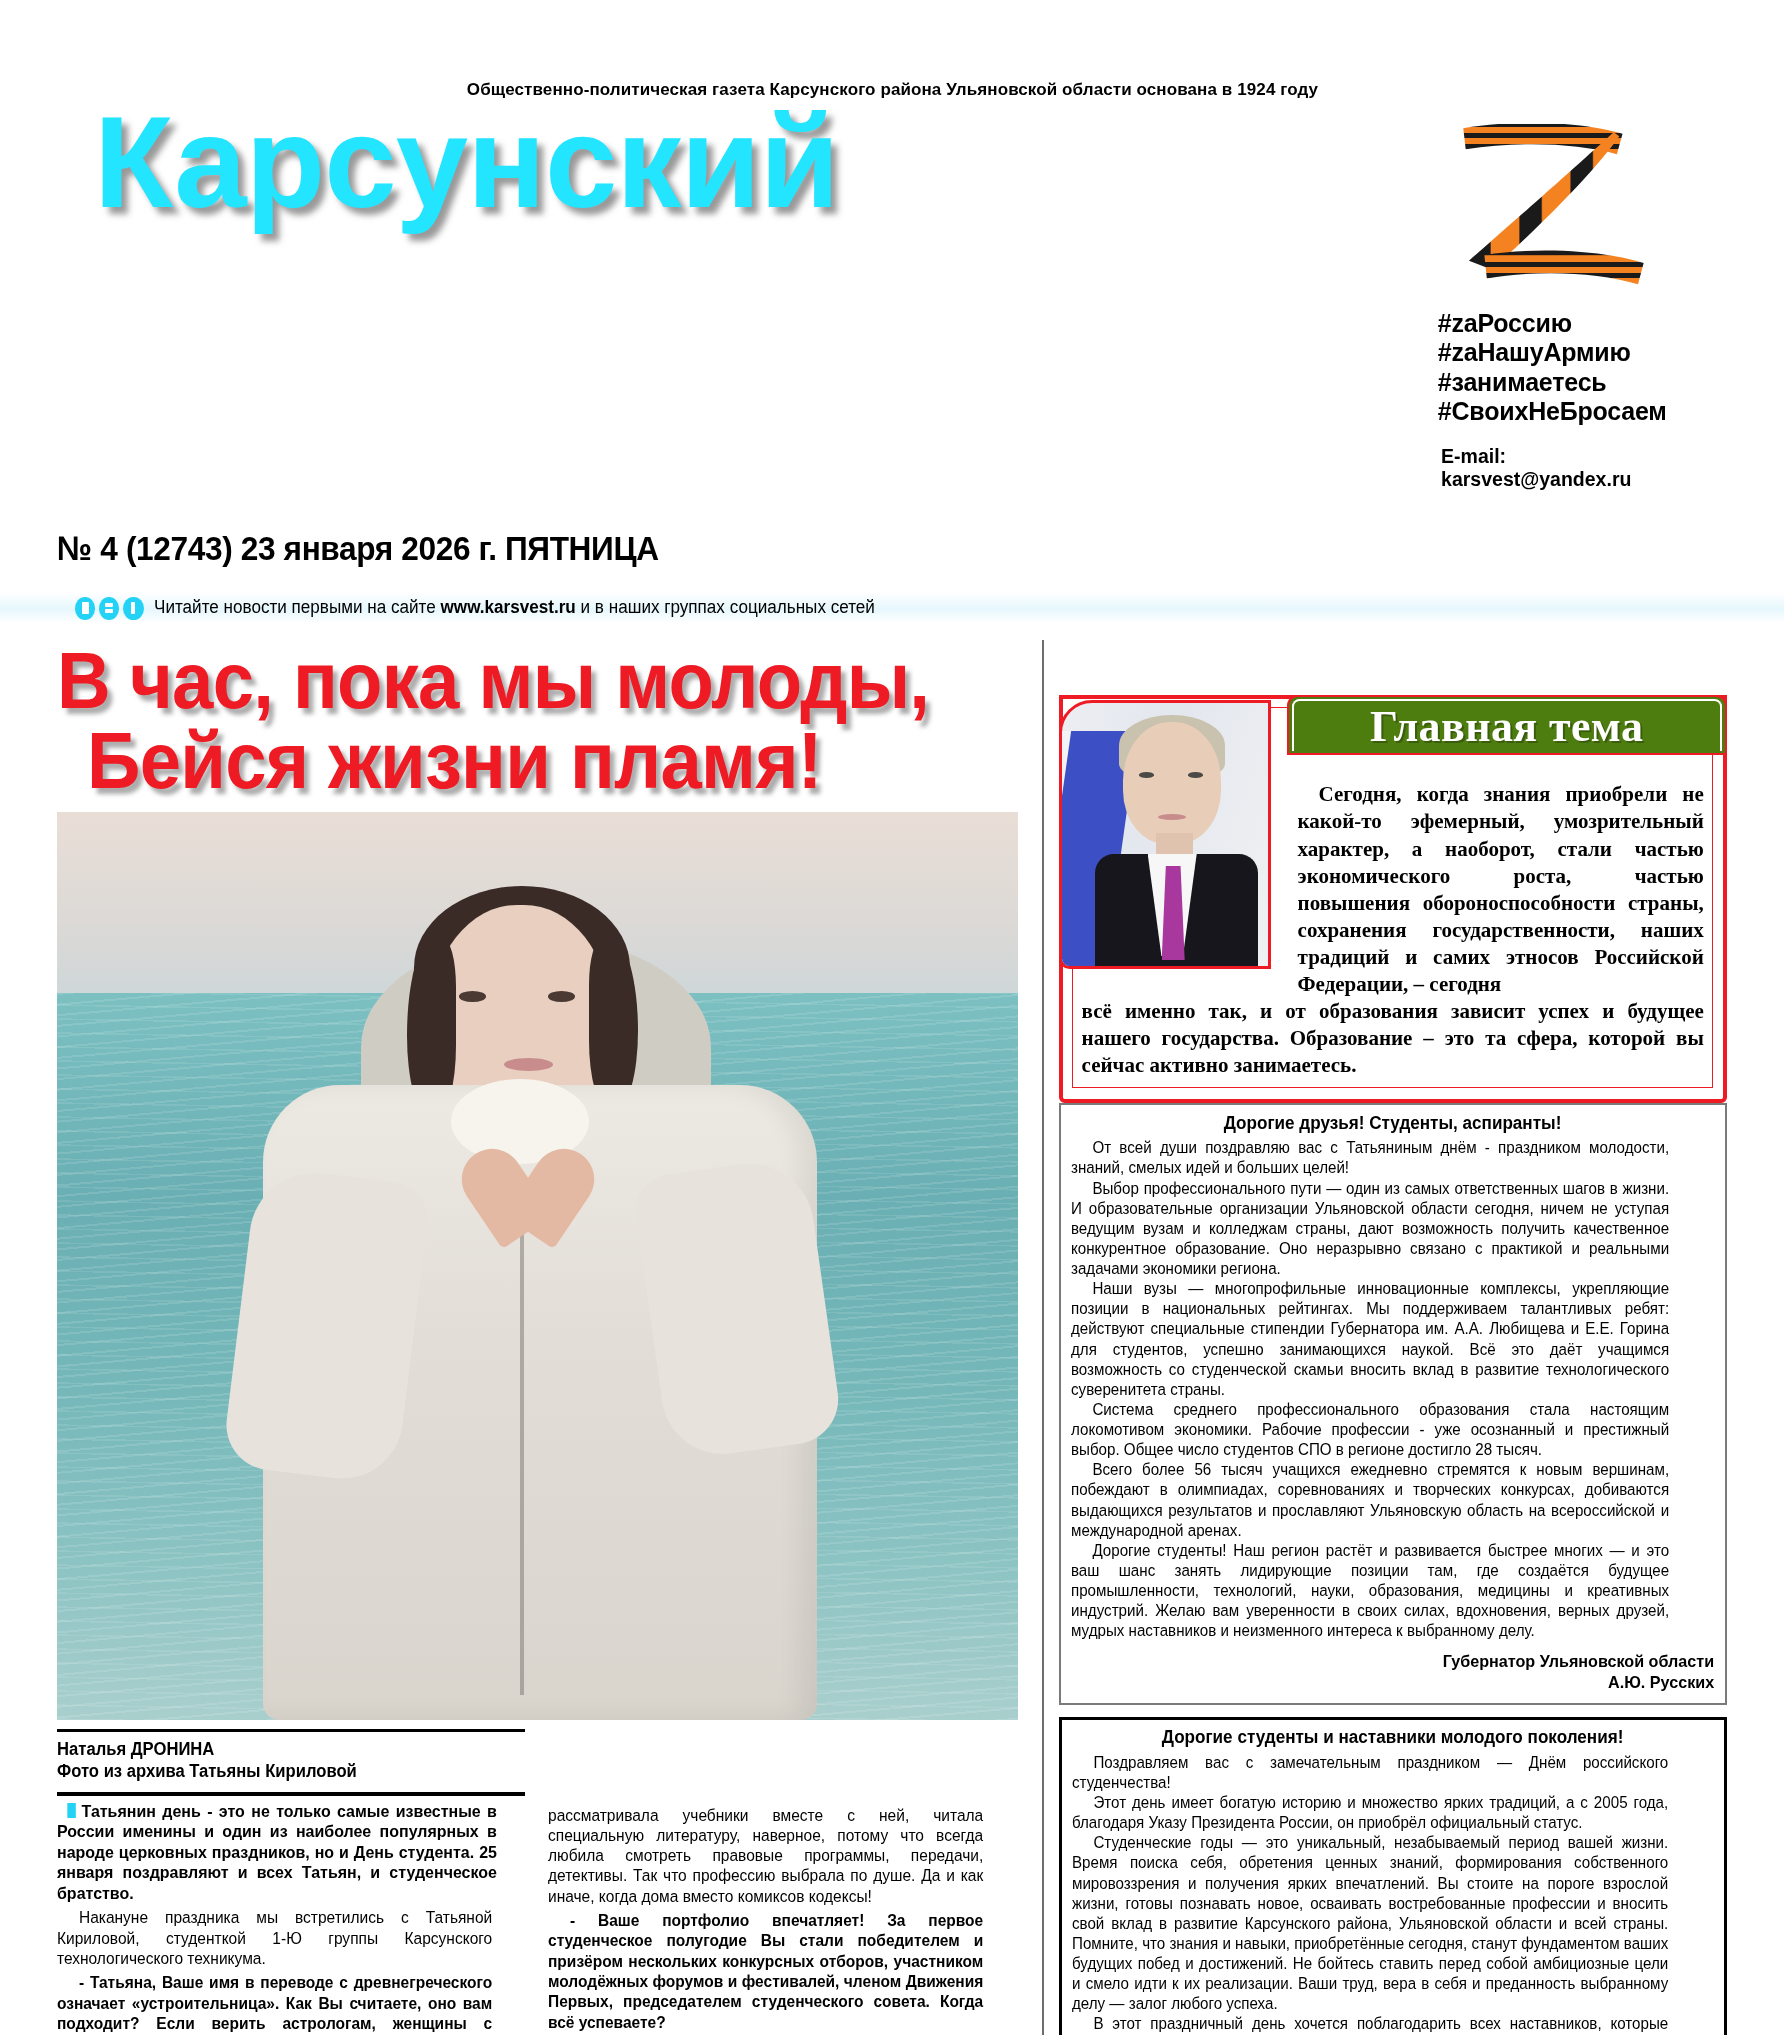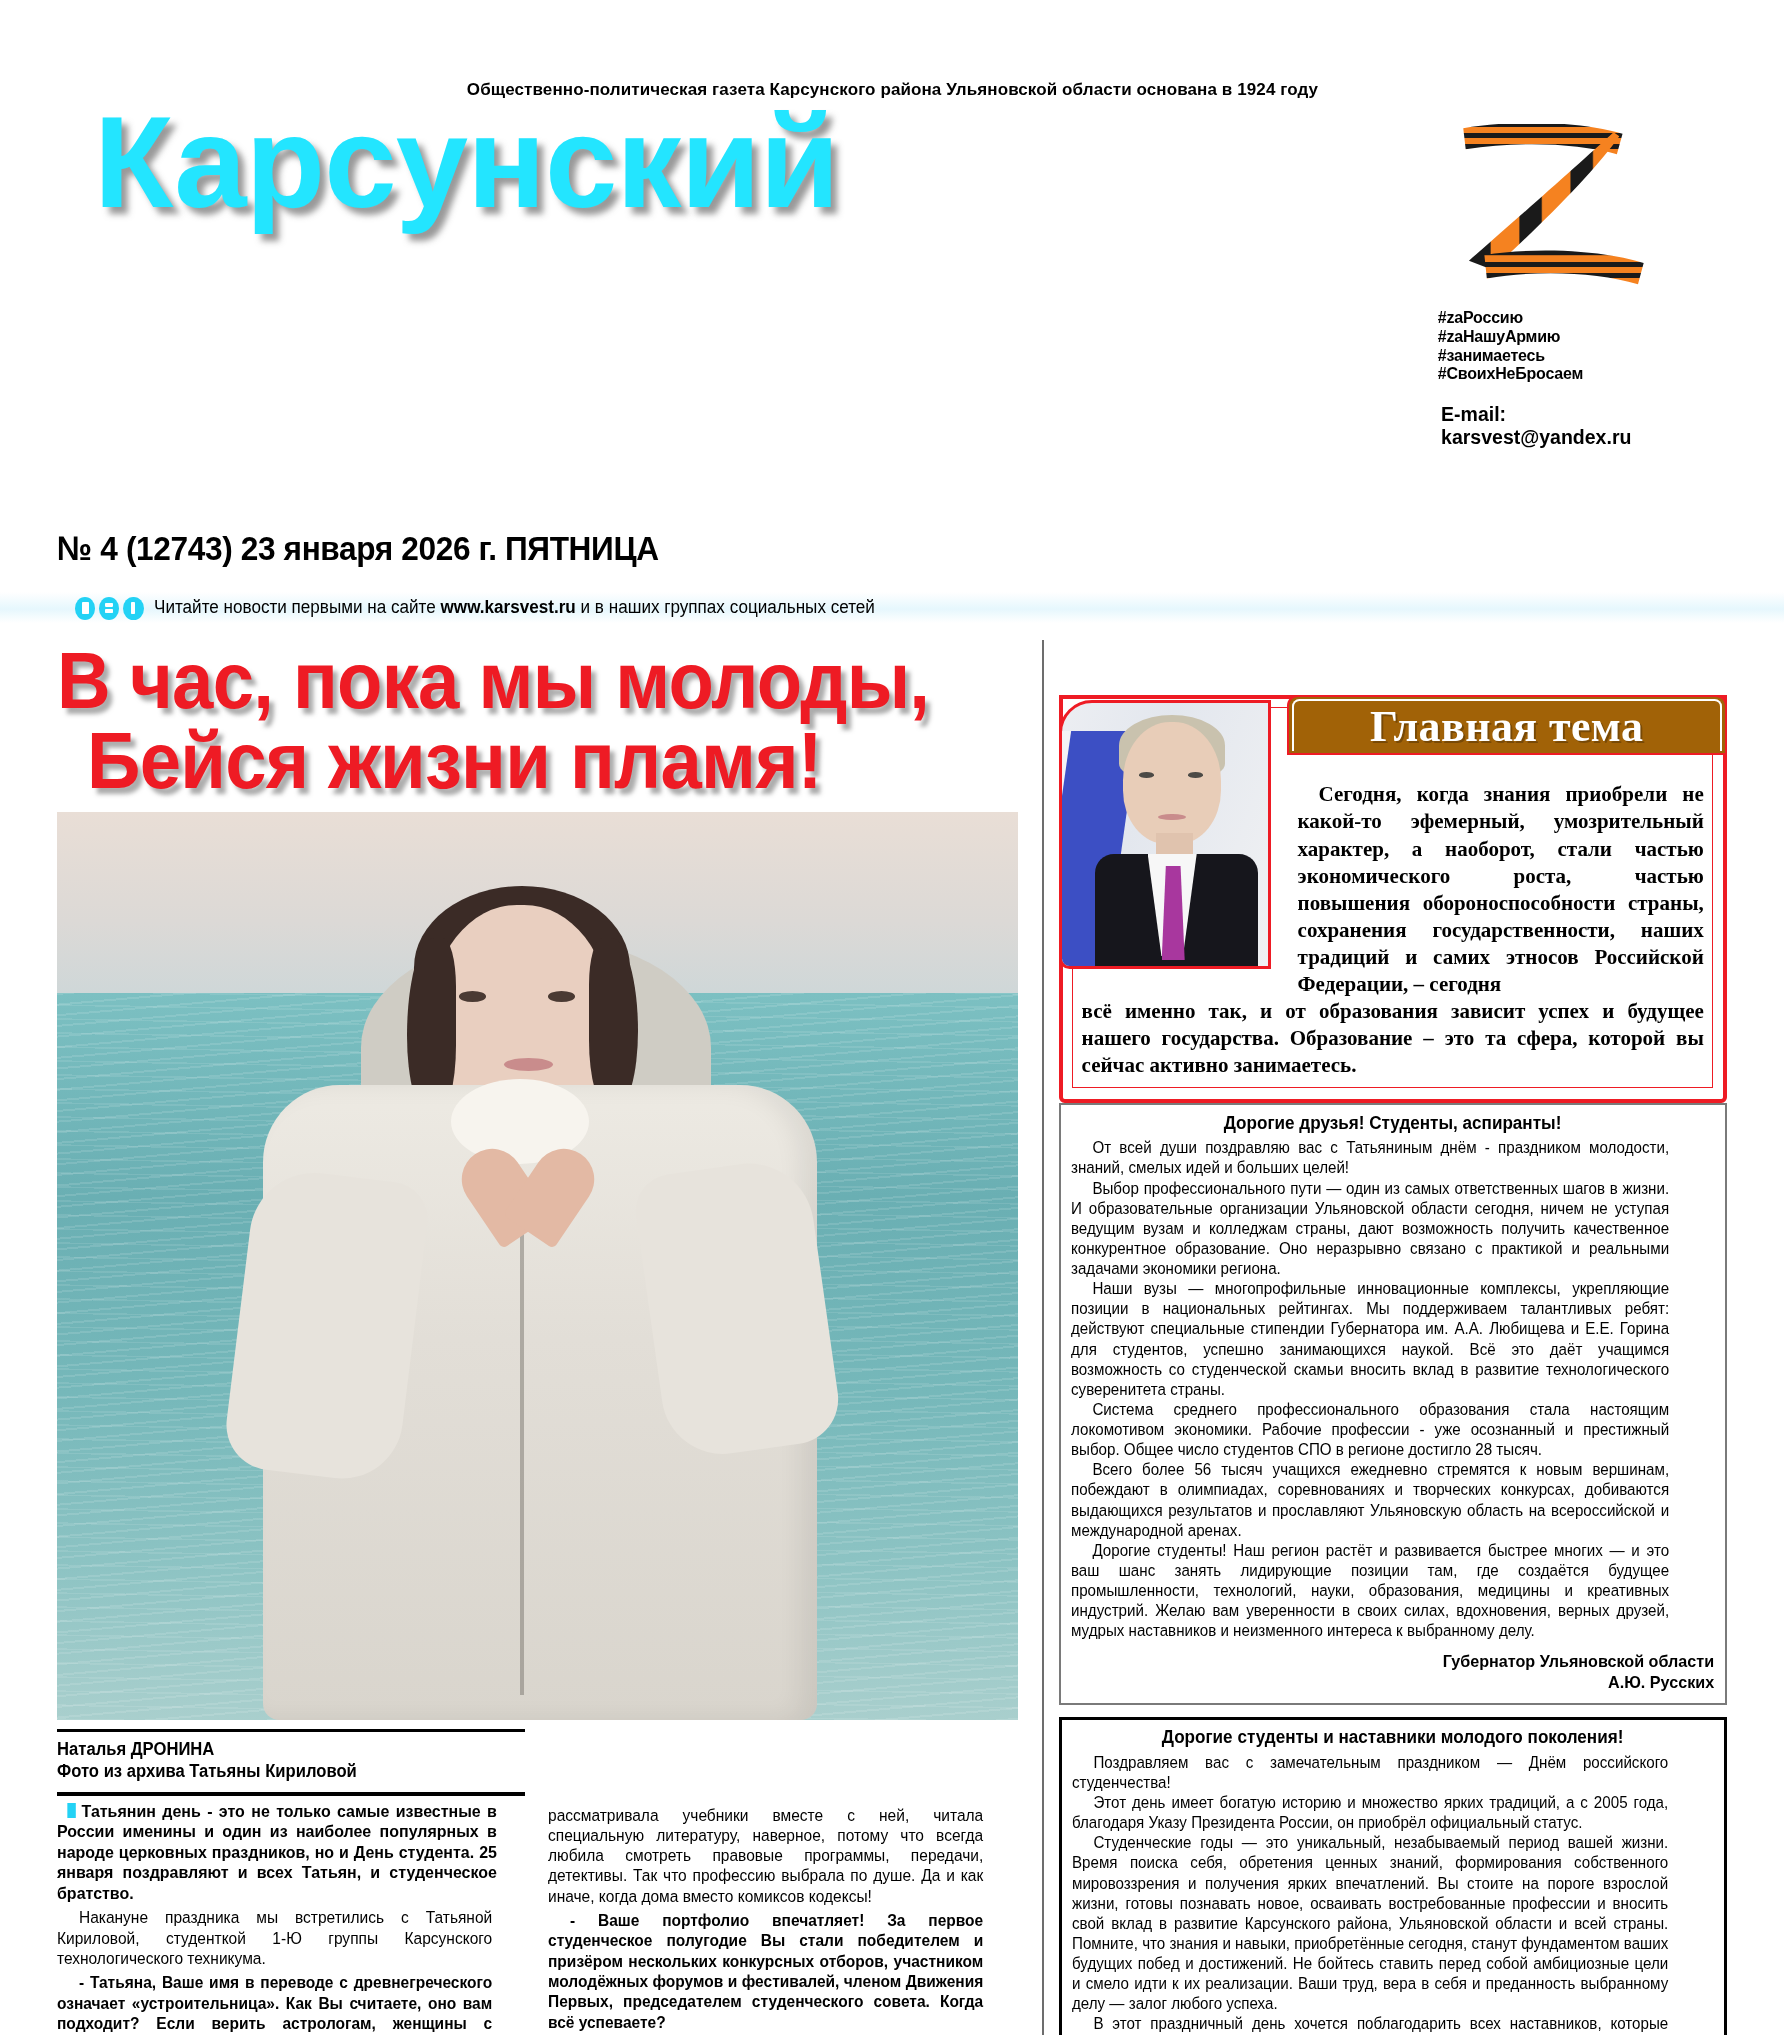--- a/index.html
+++ b/index.html
@@ -53,21 +53,21 @@
     position: absolute;
     right: 23.6px;
     top: 19.5px;
     width: 326px;
     text-align: left;
   }
   .zlogo { width: 191px; height: 179px; display: block; margin-left: 24.4px; }
   .hashtags {
     font-family: "Liberation Sans", sans-serif;
     font-weight: bold;
-    font-size: 16px;
+    font-size: 25px;
     line-height: 1.17;
     margin-top: 6.5px;
     margin-left: 2.4px;
     letter-spacing: -0.2px;
   }
   .email-block {
     font-family: Liberation Sans, sans-serif;
     font-weight: bold;
     font-size: 19.5px;
     line-height: 1.2;
@@ -287,21 +287,21 @@
   .p-suit { position:absolute; left:33px; top:151px; width:163px; height:122px;
             background:#16161c; border-radius:19px 19px 0 0; }
   .p-shirt{ position:absolute; left:86px; top:151px; width:49px; height:102px;
             background:#f7f7f7; clip-path: polygon(0 0,100% 0,72% 100%,28% 100%); }
   .p-tie  { position:absolute; left:100px; top:163px; width:23px; height:94px;
             background:#a8379e; clip-path: polygon(18% 0,82% 0,100% 100%,0 100%); }
 
   .topic-tab {
     position: absolute; left: 228px; top: 0;
     width: 440px; height: 60px;
-    background: #a16207; border: 2.4px solid #ee1b24;
+    background: #4d7c0f; border: 2.4px solid #ee1b24;
     border-radius: 10.6px 10.6px 0 0;
     display:flex; align-items:center; justify-content:center;
     z-index: 2;
   }
   .topic-tab-inner {
     width: calc(100% - 5.7px); height: calc(100% - 4.9px);
     border: 2px solid #ffffff; border-bottom: none;
     display:flex; align-items:center; justify-content:center;
     border-radius: 7.3px 7.3px 0 0;
   }

